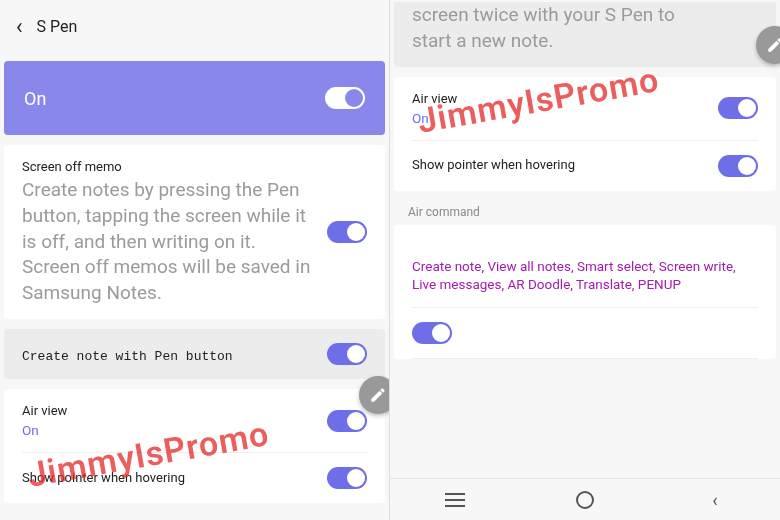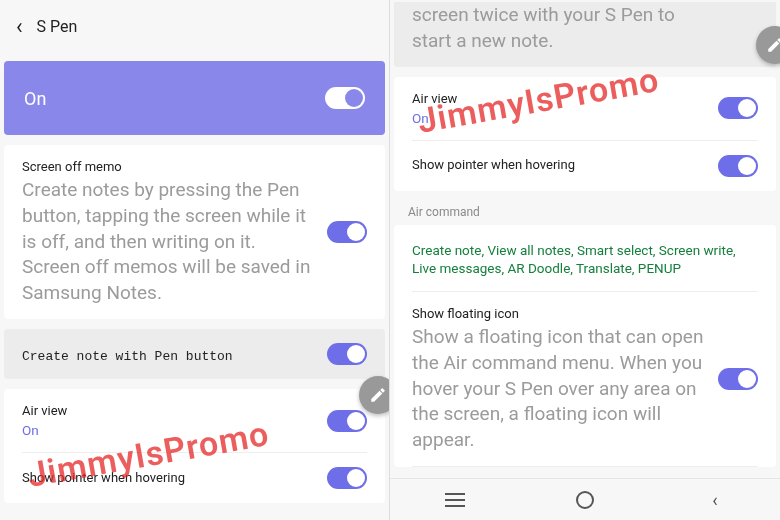--- a/index.html
+++ b/index.html
@@ -11,21 +11,21 @@
   .back-chev { font-size: 22px; margin-right: 14px; color: #222; }
   .title { font-size: 16px; color: #222; font-weight: 400; }
   .card { background: #fff; border-radius: 4px; margin: 0 4px; }
   .sep { height: 10px; }
   .row { padding: 14px 18px; display: flex; align-items: center; position: relative; }
   .row.tall { align-items: flex-end; }
   .row-body { flex: 1; padding-right: 12px; }
   .row-title { font-size: 13px; color: #222; line-height: 1.25; }
   .row-desc { font-size: 19px; color: #9b9b9b; line-height: 1.35; margin-top: 2px; }
   .row-status { font-size: 13.5px; color: #6e6ee8; margin-top: 2px; }
-  .row-shortcuts { font-size: 13.5px; color: #15803d; line-height: 1.35; margin-top: 2px; }
+  .row-shortcuts { font-size: 13.5px; color: #a21caf; line-height: 1.35; margin-top: 18px; }
   .toggle { width: 40px; height: 22px; border-radius: 11px; background: #6e6ee8; position: relative; flex-shrink: 0; align-self: center; }
   .toggle::after { content: ""; position: absolute; right: 2px; top: 2px; width: 18px; height: 18px; background: #fff; border-radius: 50%; }
   .on-banner { background: #8a87eb; color: #fff; padding: 26px 20px; display: flex; align-items: center; margin: 0 4px; border-radius: 4px; }
   .on-banner .lbl { flex: 1; font-size: 18px; }
   .on-banner .toggle { background: #fff; }
   .on-banner .toggle::after { background: #8a87eb; }
   .section-hdr { font-size: 12px; color: #8a8a8a; padding: 14px 18px 6px 18px; }
   .divider { height: 1px; background: #eee; margin: 0 18px; }
   .fab { position: absolute; width: 38px; height: 38px; border-radius: 50%; background: #999; display: flex; align-items: center; justify-content: center; color: #fff; font-size: 16px; box-shadow: 0 2px 4px rgba(0,0,0,.25); }
   .fab svg { width: 18px; height: 18px; fill: #fff; }
@@ -137,24 +137,20 @@
   <div class="section-hdr">Air command</div>
 
   <div class="card">
     <div class="row tall">
       <div class="row-body">
         <div class="row-shortcuts">Create note, View all notes, Smart select, Screen write, Live messages, AR Doodle, Translate, PENUP</div>
       </div>
     </div>
     <div class="divider"></div>
     <div class="row tall">
-      <div class="row-body">
-        <div class="row-title">Show floating icon</div>
-        <div class="row-desc">Show a floating icon that can open the Air command menu. When you hover your S Pen over any area on the screen, a floating icon will appear.</div>
-      </div>
       <span class="toggle"></span>
     </div>
     <div class="divider"></div>
   </div>
 
   <div class="watermark" style="left:26px; top:80px;">JimmyIsPromo</div>
 
   <div class="navbar">
     <div class="navbtn">
       <div class="recents">

